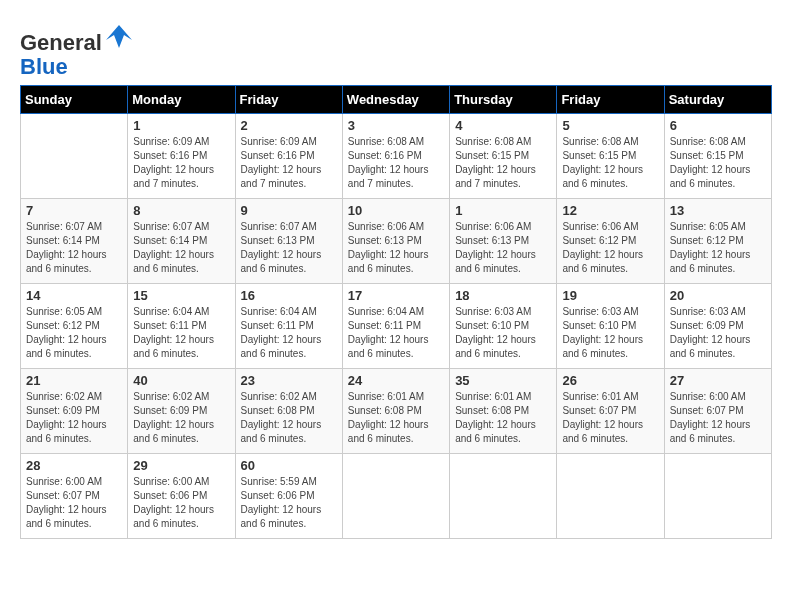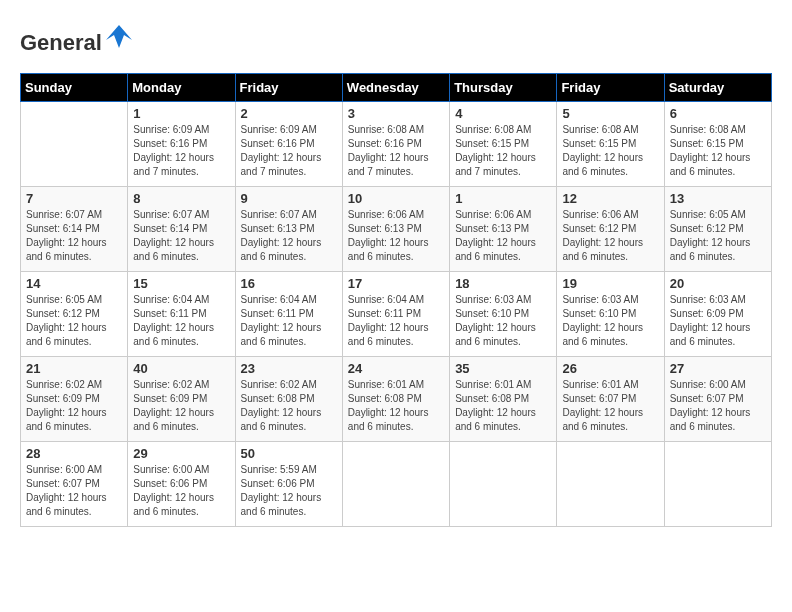--- a/index.html
+++ b/index.html
@@ -7,21 +7,21 @@
       font-family: Arial, sans-serif;
       background: #fff;
       width: 792px;
       min-height: 612px;
       padding: 20px;
     }
     .header {
       display: flex;
       justify-content: space-between;
       align-items: flex-start;
-      margin-bottom: 18px;
+      margin-bottom: 6px;
     }
     .logo {
       display: flex;
       align-items: center;
     }
     .logo-text {
       font-size: 22px;
       font-weight: bold;
       line-height: 1.1;
     }
@@ -87,20 +87,23 @@
 </head>
 <body>
 
 <div class="header">
   <div class="logo">
     <div>
       <div class="logo-text">
         <span class="logo-general">General</span><svg class="logo-icon" viewBox="0 0 30 30" xmlns="http://www.w3.org/2000/svg">
             <polygon points="15,5 28,20 20,15 15,28 10,15 2,20" fill="#1976d2"></polygon>
           </svg>
+      </div>
+      <div class="logo-text">
+        <span class="logo-blue">Blue</span>
       </div>
     </div>
   </div>
   <div class="title-block">
     <div class="month-title"></div>
     <div class="subtitle"></div>
   </div>
 </div>
 
 <table>
@@ -323,21 +326,21 @@
 and 6 minutes.</div>
         </td>
         <td>
           <span class="day-num">29</span>
           <div class="day-detail" style="white-space: pre-line;">Sunrise: 6:00 AM
 Sunset: 6:06 PM
 Daylight: 12 hours
 and 6 minutes.</div>
         </td>
         <td>
-          <span class="day-num">50</span>
+          <span class="day-num">60</span>
           <div class="day-detail" style="white-space: pre-line;">Sunrise: 5:59 AM
 Sunset: 6:06 PM
 Daylight: 12 hours
 and 6 minutes.</div>
         </td>
         <td class="empty-cell"></td>
         <td class="empty-cell"></td>
         <td class="empty-cell"></td>
         <td class="empty-cell"></td>
       </tr>

